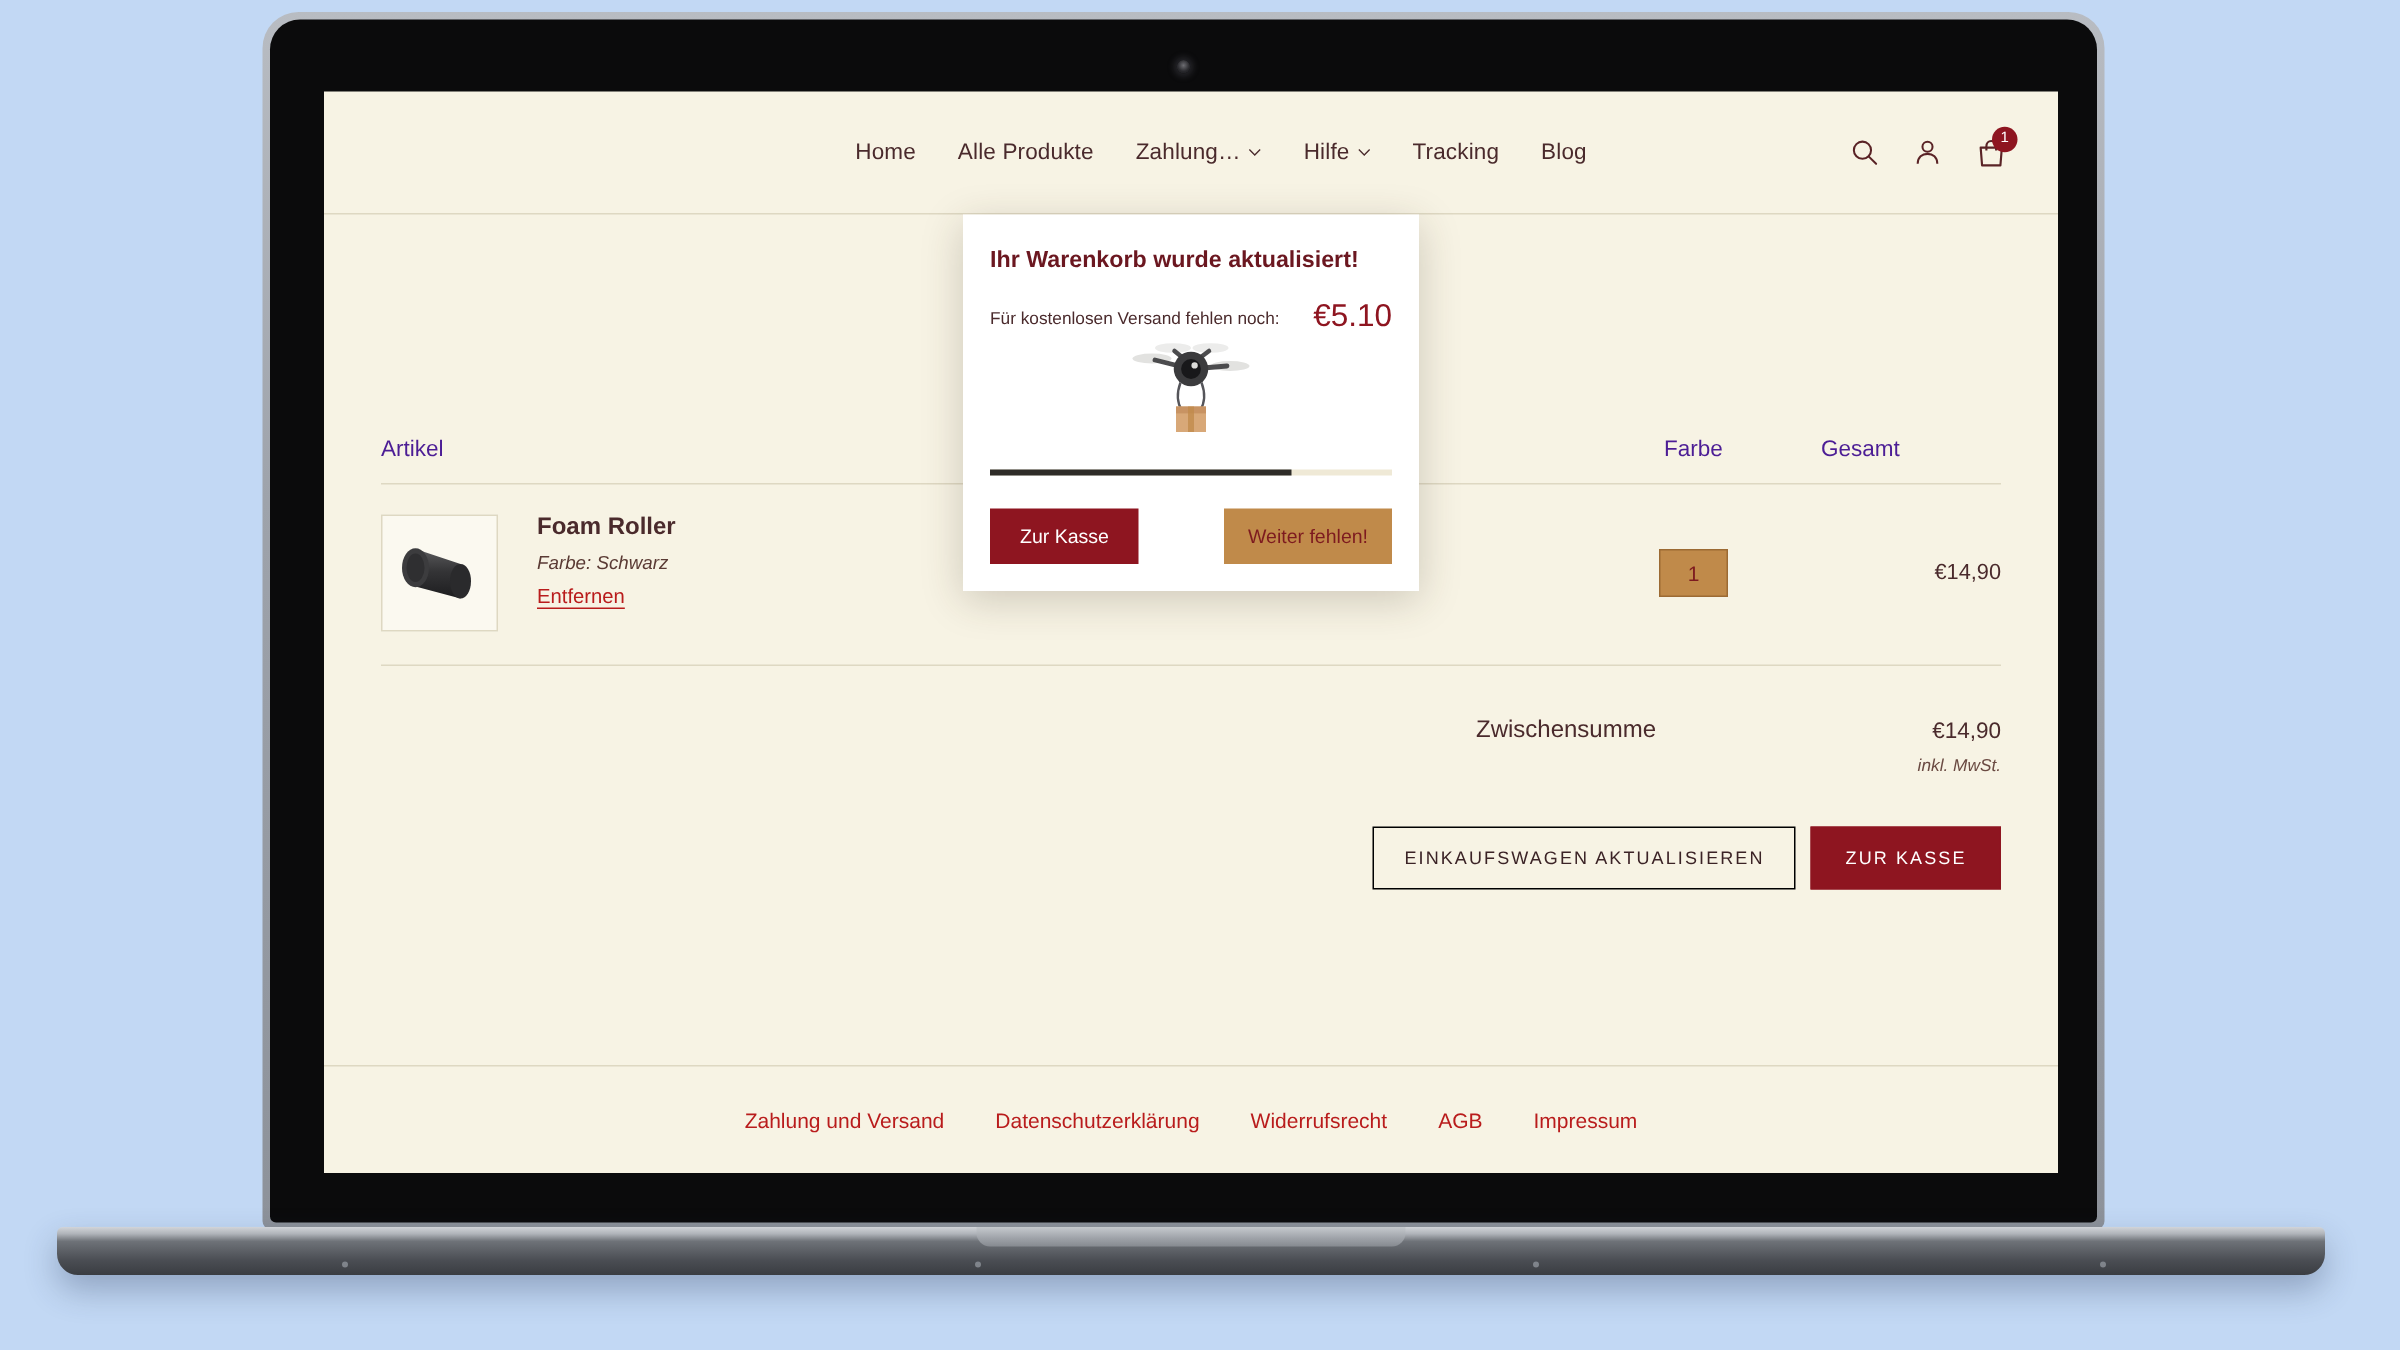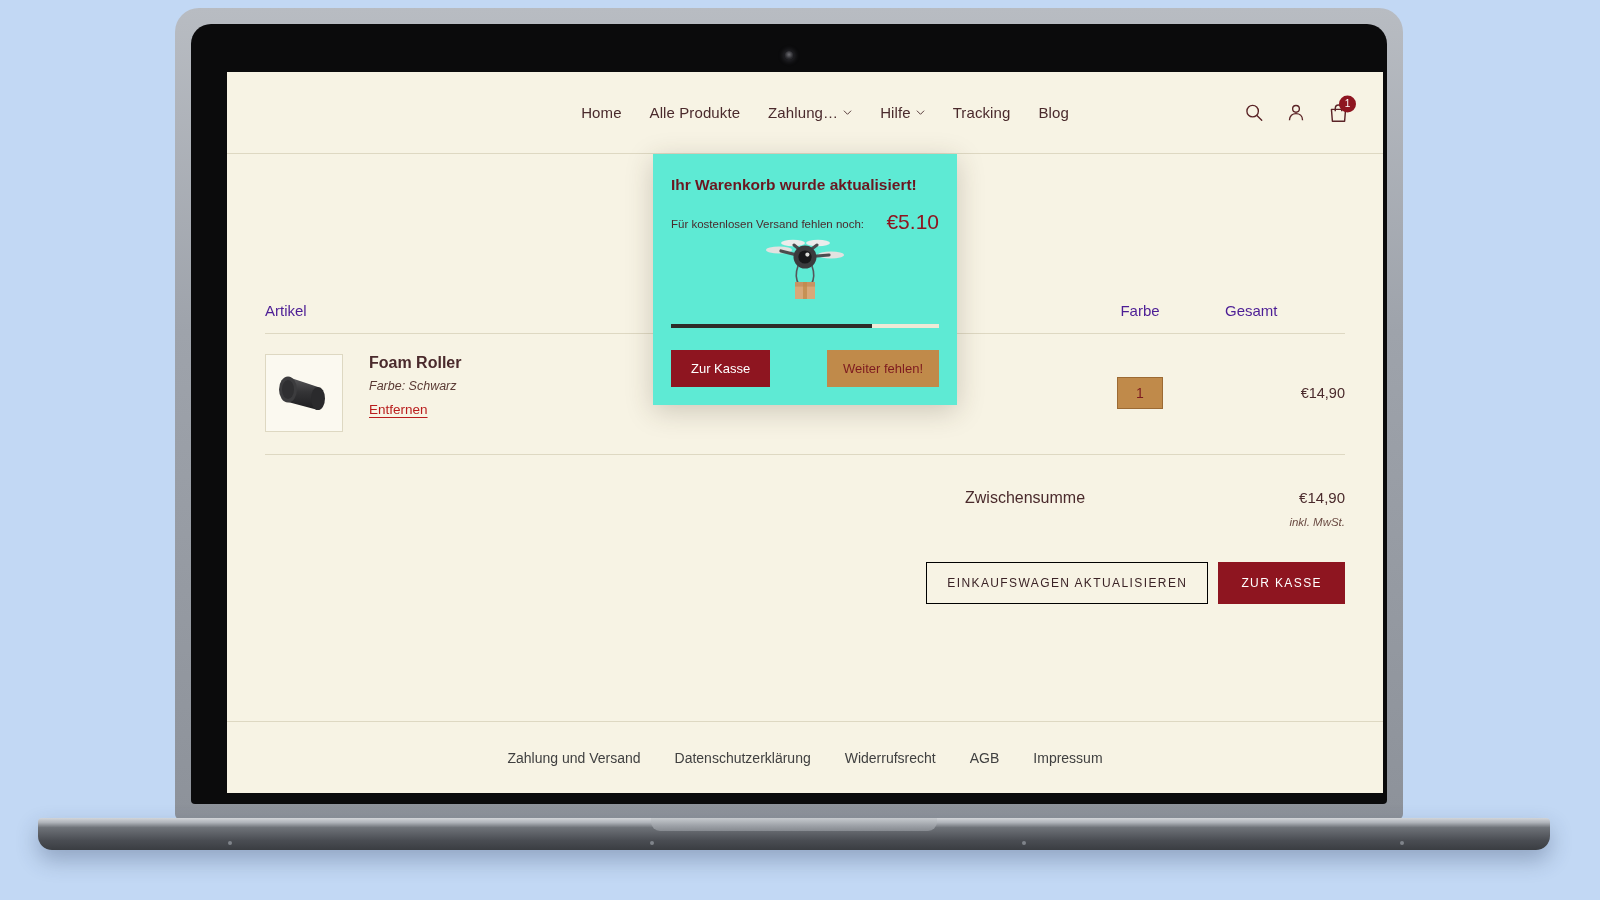--- a/index.html
+++ b/index.html
@@ -9,21 +9,21 @@
     font-family: "Liberation Sans", sans-serif;
   }
   body { background: #c2d8f4; position: relative; }
 
   
   .laptop-lid {
     position: absolute; left: 175px; top: 8px;
     width: 1228px; height: 812px;
     background: linear-gradient(180deg,#b8bcc2 0%, #9ea3ab 40%, #8d929a 100%);
     border-radius: 24px 24px 6px 6px;
-    padding: 16px;
+    padding: 5px;
   }
   .laptop-bezel {
     width: 100%; height: 100%;
     background: #0b0b0c;
     border-radius: 20px 20px 4px 4px;
     position: relative;
   }
   .webcam {
     position: absolute; top: 27px; left: 50%; transform: translateX(-50%);
     width: 9px; height: 9px; border-radius: 50%;
@@ -110,21 +110,21 @@
   .cell-qty { flex: 0 0 170px; display: flex; justify-content: center; }
   .qty-input {
     width: 46px; height: 32px; background: #c08a4a; border: 1px solid #9c6a33;
     color: #7d1a1f; font-size: 14px; text-align: center;
     font-family: "Liberation Sans", sans-serif;
   }
   .cell-total { flex: 0 0 120px; text-align: right; font-size: 14.5px; color: #4a2a2c; }
 
   .totals { margin-top: 34px; display: flex; justify-content: flex-end; }
   .totals-inner { width: 380px; }
-  .totals-line { display: flex; justify-content: space-between; align-items: flex-start; }
+  .totals-line { display: flex; justify-content: space-between; align-items: flex-end; margin-left: 30px; }
   .totals-label { font-size: 16px; color: #4a2a2c; }
   .totals-value { font-size: 15px; color: #4a2a2c; }
   .totals-tax { text-align: right; font-size: 11.5px; color: #6a4a42; margin-top: 9px; font-style: italic; }
 
   .actions { margin-top: 34px; display: flex; justify-content: flex-end; gap: 10px; }
   .btn-ghost {
     background: #f7f3e4; border: 1px solid #000000; color: #3b2326;
     font-size: 12px; letter-spacing: 1.4px; padding: 13px 20px; cursor: pointer;
     font-family: "Liberation Sans", sans-serif;
   }
@@ -133,27 +133,27 @@
     font-size: 12px; letter-spacing: 1.4px; padding: 13px 22px; cursor: pointer;
     font-family: "Liberation Sans", sans-serif;
   }
 
   
   .site-footer {
     position: absolute; left: 0; bottom: 0; width: 100%;
     border-top: 1px solid #ded8c2; height: 72px;
     display: flex; align-items: center; justify-content: center; gap: 34px;
   }
-  .footer-link { font-size: 14px; color: #404040; cursor: pointer; }
+  .footer-link { font-size: 14px; color: #b91c1c; cursor: pointer; }
 
   
   .modal {
     position: absolute; left: 50%; transform: translateX(-50%);
     top: 82px; width: 304px;
-    background: #5eead4;
+    background: #ffffff;
     box-shadow: 0 6px 26px rgba(60,45,30,.22);
     padding: 22px 18px 18px;
     z-index: 20;
   }
   .modal-title { font-size: 15.5px; font-weight: bold; color: #6b1720; margin-bottom: 16px; }
   .modal-sub-row { display: flex; justify-content: space-between; align-items: flex-start; }
   .modal-sub { font-size: 11.5px; color: #4a2a2c; padding-top: 8px; }
   .modal-amount { font-size: 21px; color: #8e1520; }
   .drone-wrap { height: 78px; display: flex; justify-content: center; align-items: flex-start; margin-top: -4px; }
   .progress-track { height: 4px; background: #efe9d6; margin-top: 16px; }

